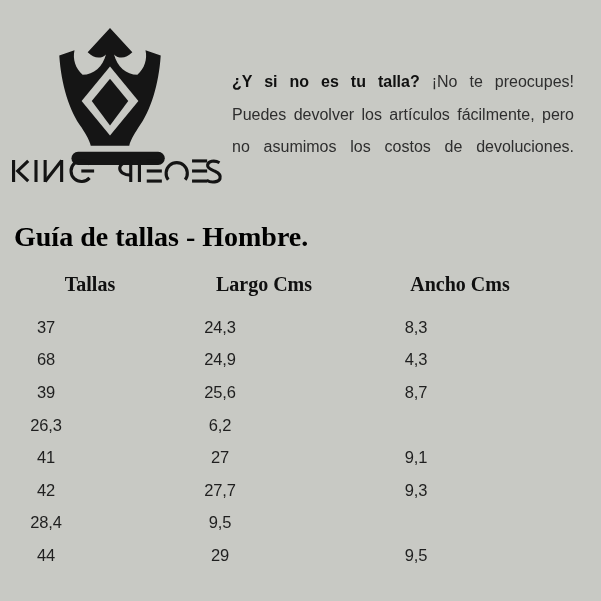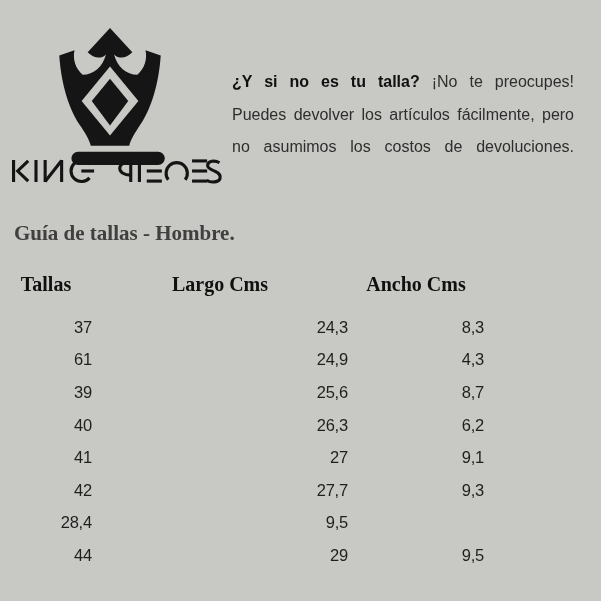--- a/index.html
+++ b/index.html
@@ -29,38 +29,39 @@
     text-align-last:justify;
     white-space:normal;
     height:32.5px;
   }
   .intro .lead{font-weight:700;color:#101010;}
 
   
   .guide-title{
     position:absolute;left:14px;top:221px;
     font-family:"Liberation Serif",serif;
-    font-weight:700;font-size:21px;color:#404040;
+    font-weight:700;font-size:28px;color:#000000;
   }
 
   
   .size-table{position:absolute;left:0;top:272px;width:484px;}
   .thead,.trow{
     display:grid;
     grid-template-columns:92px 256px 136px;
   }
   .thead{
     font-family:"Liberation Serif",serif;
     font-weight:700;font-size:20px;color:#101010;
     line-height:24px;
+    padding-left:44px;
   }
   .thead span{text-align:center;}
   .tbody{margin-top:15px;}
   .trow{height:32.6px;align-items:center;font-size:16.5px;color:#1f1f1f;}
-  .trow span{text-align:right;letter-spacing:-0.2px;}
+  .trow span{text-align:center;letter-spacing:-0.2px;}
 </style>
 </head>
 <body>
 
 <div class="page">
 
   <svg class="crown" viewBox="0 0 120 138" aria-label="KING PIECES">
     <path fill="#151515" d="
       M60,0 L82,24
       C76,30 69,31 64,26
@@ -130,31 +131,30 @@
       <span>Largo Cms</span>
       <span>Ancho Cms</span>
     </div>
     <div class="tbody">
       <div class="trow">
         <span>37</span>
         <span>24,3</span>
         <span>8,3</span>
       </div>
       <div class="trow">
-        <span>61</span>
+        <span>68</span>
         <span>24,9</span>
         <span>4,3</span>
       </div>
       <div class="trow">
         <span>39</span>
         <span>25,6</span>
         <span>8,7</span>
       </div>
       <div class="trow">
-        <span>40</span>
         <span>26,3</span>
         <span>6,2</span>
       </div>
       <div class="trow">
         <span>41</span>
         <span>27</span>
         <span>9,1</span>
       </div>
       <div class="trow">
         <span>42</span>

